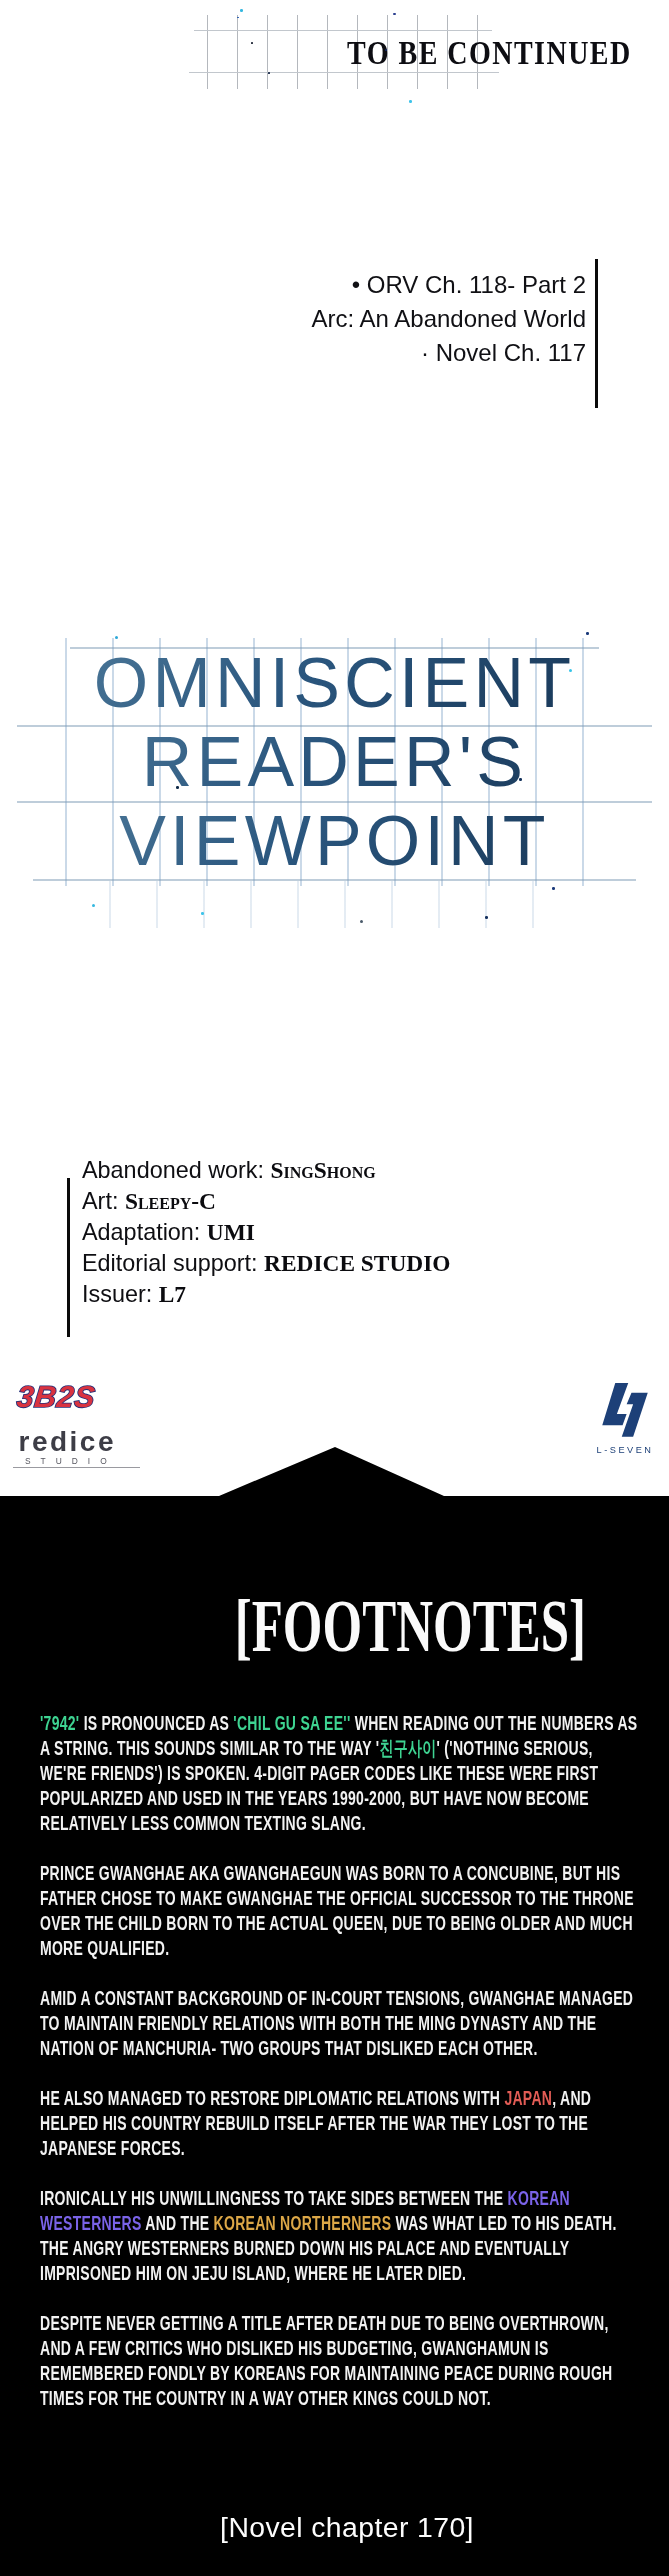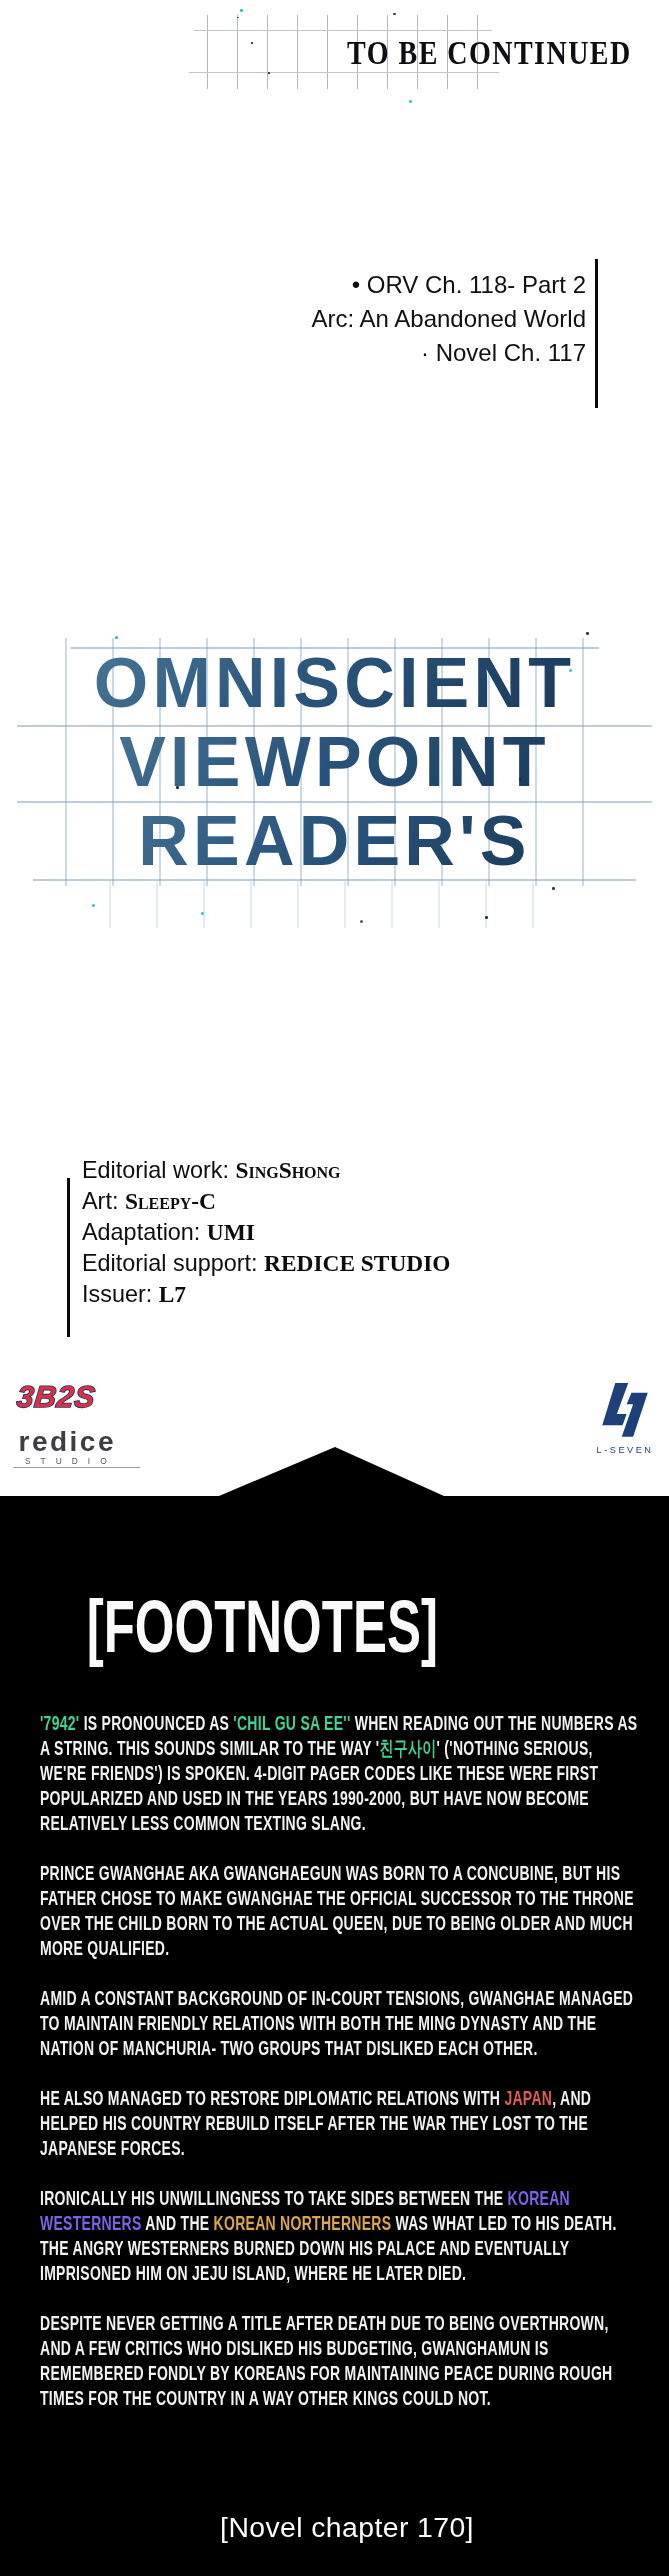--- a/index.html
+++ b/index.html
@@ -31,21 +31,21 @@
   .logo-grid{position:absolute;left:65px;top:638px;width:539px;height:248px;
     background:repeating-linear-gradient(90deg,var(--grid-blue) 0 1.7px,transparent 1.7px 47px);opacity:.6;}
   .logo-grid-below{position:absolute;left:109px;top:881px;width:469px;height:47px;
     background:repeating-linear-gradient(90deg,var(--grid-blue) 0 1.7px,transparent 1.7px 47px);opacity:.3;}
   .logo-hr{position:absolute;height:1.7px;background:rgba(125,155,182,.5);}
   .logo-hr.h1{left:70px;right:70px;top:647px;}
   .logo-hr.h2{left:16.7px;right:16.7px;top:725px;}
   .logo-hr.h3{left:16.7px;right:16.7px;top:801px;}
   .logo-hr.h4{left:33px;right:33px;top:879px;}
   .logo{position:absolute;left:0;right:0;top:644px;text-align:center;}
-  .logo-line{height:79px;line-height:79px;font-size:70px;font-weight:bold;letter-spacing:4.2px;
+  .logo-line{height:79px;line-height:79px;font-size:70px;font-weight:normal;letter-spacing:4.2px;
     background:linear-gradient(135deg,#54809f 0%,var(--logo-mid) 45%,var(--logo-deep) 100%);
     -webkit-background-clip:text;background-clip:text;color:transparent;white-space:nowrap;}
   .dot{position:absolute;border-radius:50%;}
   
   .credits-bar{position:absolute;left:67px;top:1178px;width:3.3px;height:159px;background:#0a0a0a;}
   .credits{position:absolute;left:82px;top:1155px;font-size:23.4px;line-height:31px;color:#0e0e12;}
   .credit-value{font-weight:bold;color:#0b0b0f;font-family:Liberation Serif, serif;}
   .credit-value.sc{font-variant:small-caps;}
   
   .pub-3b2s{position:absolute;left:16.7px;top:1380px;font-size:30px;font-weight:bold;font-style:italic;
@@ -53,21 +53,21 @@
     paint-order:stroke fill;letter-spacing:0.8px;}
   .pub-redice{position:absolute;left:12.5px;top:1426px;font-size:28px;font-weight:bold;
     letter-spacing:2.5px;color:var(--redice-gray);margin-left:6px;}
   .pub-redice-sub{position:absolute;left:25px;top:1456px;font-size:8.4px;letter-spacing:10px;color:#55555e;}
   .pub-redice-line{position:absolute;left:12.5px;top:1467px;width:127px;height:0.8px;background:#9a9aa0;}
   .pub-l7{position:absolute;left:594px;top:1379px;width:62px;text-align:center;}
   .l7-text{font-size:9.2px;font-weight:normal;letter-spacing:2.5px;color:var(--l7-navy);margin-top:3.3px;}
   
   .footer-section{position:absolute;left:0;top:1447px;width:669px;height:1129px;background:#000;
     clip-path:polygon(0 49px,219px 49px,335px 0,444px 49px,669px 49px,669px 1129px,0 1129px);}
-  .footnotes-title-wrap{position:absolute;left:4px;right:0;top:136px;text-align:left;}
+  .footnotes-title-wrap{position:absolute;left:16px;right:0;top:136px;text-align:right;font-family:Liberation Serif, serif;}
   .footnotes-title{display:inline-block;transform:scaleX(.68);font-size:75px;font-weight:bold;
     color:#fafafa;white-space:nowrap;letter-spacing:0;}
   .footnotes-body{position:absolute;left:40px;top:264px;width:862px;transform:scaleX(.7);
     transform-origin:left top;font-weight:bold;font-size:20px;line-height:25px;
     letter-spacing:0.4px;color:#f2f2f2;}
   .fn-p{margin:0 0 25px 0;}
   .seg-w{color:#f2f2f2;} .seg-g{color:var(--accent-green);} .seg-r{color:var(--accent-red);}
   .seg-p{color:var(--accent-purple);} .seg-o{color:var(--accent-gold);}
   .novel-chapter{position:absolute;left:25px;right:0;top:1064px;text-align:center;
     font-size:28.4px;color:#fdfdfd;letter-spacing:0.4px;}
@@ -97,37 +97,37 @@
 <div class="chapter-bar"></div>
 
 <div class="logo-grid"></div>
 <div class="logo-grid-below"></div>
 <div class="logo-hr h1"></div>
 <div class="logo-hr h2"></div>
 <div class="logo-hr h3"></div>
 <div class="logo-hr h4"></div>
 <div class="logo">
   <div class="logo-line">OMNISCIENT</div>
+  <div class="logo-line">READER'S</div>
   <div class="logo-line">VIEWPOINT</div>
-  <div class="logo-line">READER'S</div>
 </div>
 <div class="dot" style="left:115px;top:636px;width:3.3px;height:3.3px;background:#2ba8d8;"></div>
 <div class="dot" style="left:569px;top:669px;width:3.3px;height:3.3px;background:#35c4e8;"></div>
 <div class="dot" style="left:586px;top:632px;width:2.5px;height:2.5px;background:#1b3a7a;"></div>
 <div class="dot" style="left:201px;top:912px;width:2.5px;height:2.5px;background:#3ec4ea;"></div>
 <div class="dot" style="left:92px;top:904px;width:3.3px;height:3.3px;background:#35b8e0;"></div>
 <div class="dot" style="left:485px;top:916px;width:2.5px;height:2.5px;background:#16305e;"></div>
 <div class="dot" style="left:360px;top:920px;width:3.3px;height:3.3px;background:#4a5a6a;"></div>
 <div class="dot" style="left:552px;top:887px;width:2.5px;height:2.5px;background:#1b3a7a;"></div>
 <div class="dot" style="left:176px;top:786px;width:2.5px;height:2.5px;background:#102a48;"></div>
 <div class="dot" style="left:519px;top:778px;width:2.5px;height:2.5px;background:#12305a;"></div>
 
 <div class="credits-bar"></div>
 <div class="credits">
-    <div><span>Editorial work: </span><span class="credit-value sc">SingShong</span></div>
+    <div><span>Abandoned work: </span><span class="credit-value sc">SingShong</span></div>
     <div><span>Art: </span><span class="credit-value sc">Sleepy-C</span></div>
     <div><span>Adaptation: </span><span class="credit-value">UMI</span></div>
     <div><span>Editorial support: </span><span class="credit-value">REDICE STUDIO</span></div>
     <div><span>Issuer: </span><span class="credit-value">L7</span></div>
   </div>
 
 <div class="pub-3b2s">3B2S</div>
 <div class="pub-redice">redice</div>
 <div class="pub-redice-sub">STUDIO</div>
 <div class="pub-redice-line"></div>

